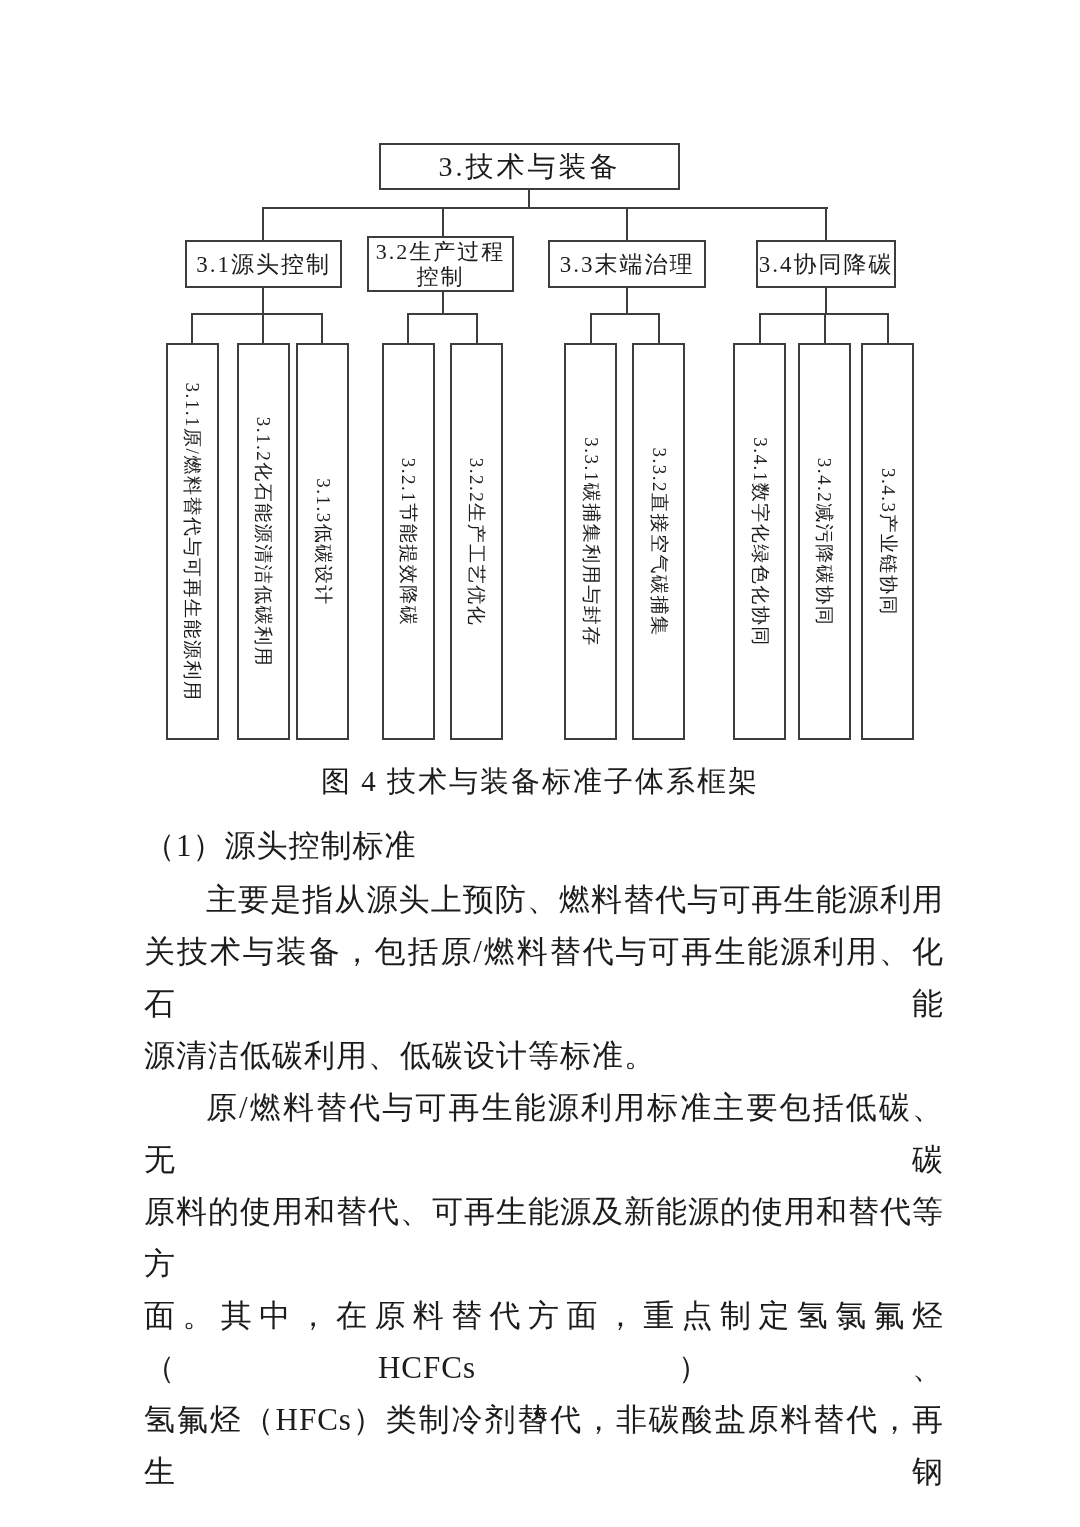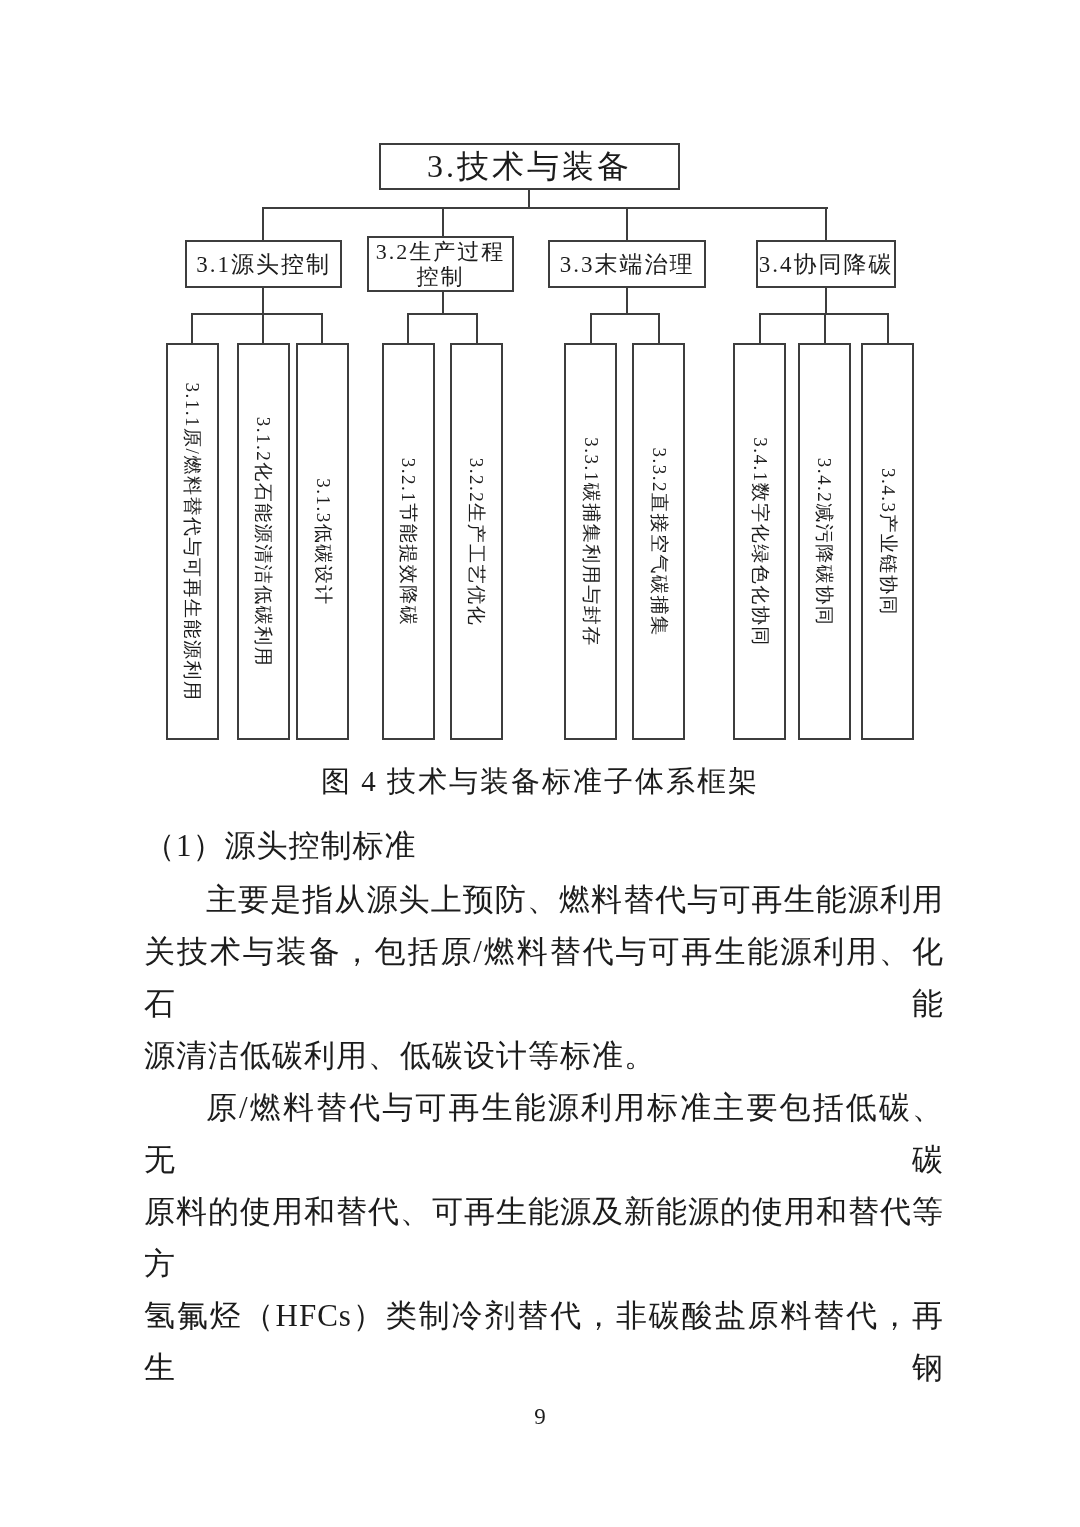--- a/index.html
+++ b/index.html
@@ -19,21 +19,21 @@
   }
   
   .node{
     position:absolute;
     box-sizing:border-box;
     border:2px solid var(--line);
     background:var(--paper);
     display:flex;align-items:center;justify-content:center;
     text-align:center;
   }
-  .root-node{font-size:32px;letter-spacing:3px;font-family:Liberation Serif, serif;}
+  .root-node{font-size:28px;letter-spacing:3px;font-family:Liberation Serif, serif;}
   .branch-node{font-size:23px;letter-spacing:2px;white-space:pre-line;line-height:27px;}
   .leaf-node{overflow:visible;}
   .leaf-node .vtext{
     display:block;
     white-space:nowrap;
     transform:rotate(90deg);
     font-size:19px;
     letter-spacing:1.5px;
   }
   .hl,.vl{position:absolute;background:var(--line);}
@@ -143,19 +143,20 @@
   <div class="caption">图 4 技术与装备标准子体系框架</div>
 
   <div class="heading">（1）源头控制标准</div>
 
   <div class="bodytext">
     <div class="bodyline first">主要是指从源头上预防、燃料替代与可再生能源利用</div>
     <div class="bodyline">关技术与装备，包括原/燃料替代与可再生能源利用、化石能</div>
     <div class="bodyline paraend">源清洁低碳利用、低碳设计等标准。</div>
     <div class="bodyline first">原/燃料替代与可再生能源利用标准主要包括低碳、无碳</div>
     <div class="bodyline">原料的使用和替代、可再生能源及新能源的使用和替代等方</div>
+    <div class="bodyline">面。其中，在原料替代方面，重点制定氢氯氟烃（HCFCs）、</div>
     <div class="bodyline">氢氟烃（HFCs）类制冷剂替代，非碳酸盐原料替代，再生钢</div>
 
   </div>
 
   <div class="page-number">9</div>
 
 </div>
 
 </body></html>

